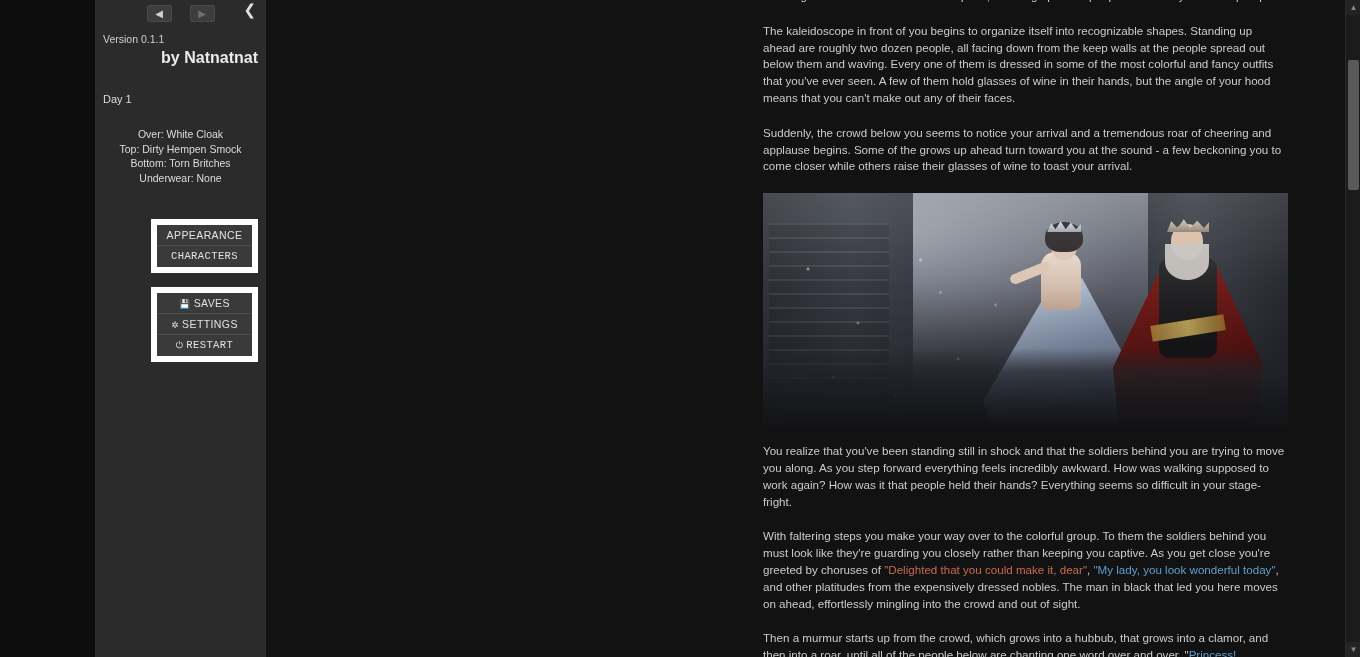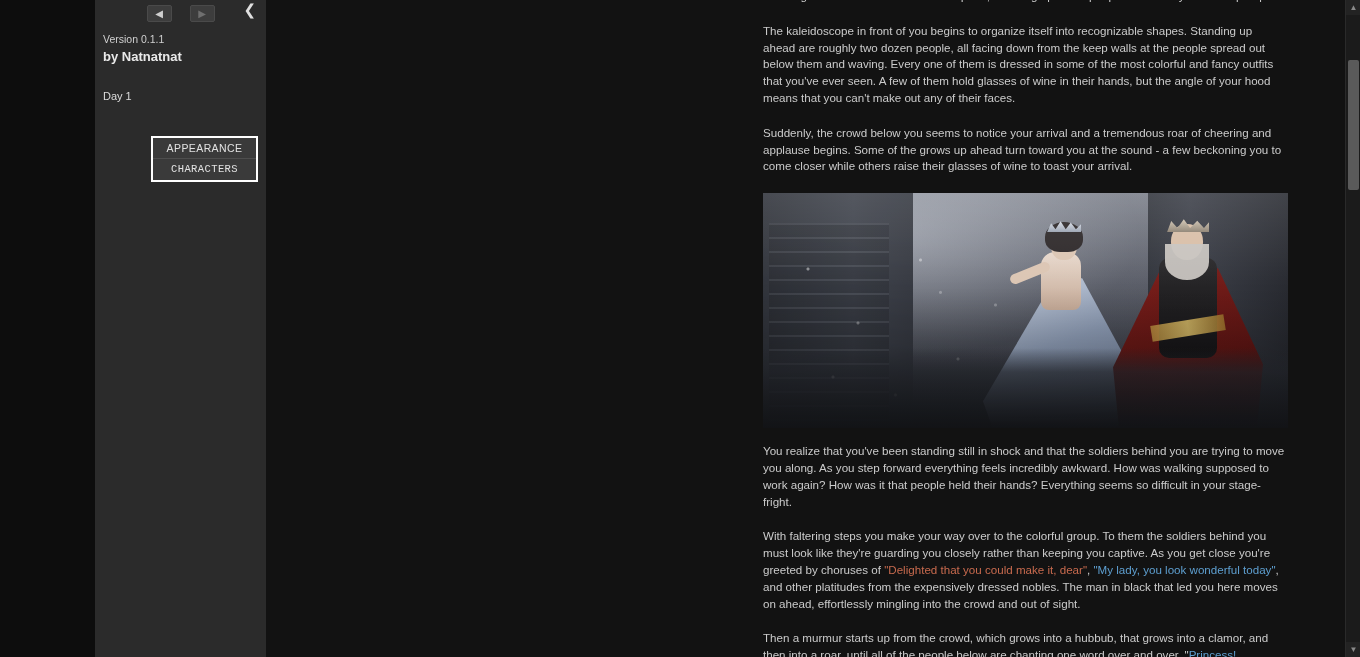--- a/index.html
+++ b/index.html
@@ -74,42 +74,42 @@
     margin-top: 10px;
     letter-spacing: 0.2px;
   }
   .game-version {
     text-align: left;
     font-size: 10.5px;
     color: #d0d0d0;
     margin-top: 9px;
   }
   .game-author {
-    text-align: left;
-    font-size: 13px;
+    text-align: right;
+    font-size: 16px;
     color: #eaeaea;
     font-weight: bold;
     margin-top: 4px;
   }
   .day-line {
     text-align: left;
     font-size: 11px;
     color: #dcdcdc;
     margin-top: 26px;
   }
   .stats {
     margin-top: 22px;
     text-align: center;
     font-size: 10.5px;
     line-height: 14.6px;
     color: #dcdcdc;
   }
   .menu-group {
     margin-top: 34px;
-    border: 2px solid #ffffff;
+    border: 6px solid #ffffff;
     background: #3a3a3a;
     margin-left: 48px;
   }
   .menu-group.second { margin-top: 14px; }
   .menu-item {
     height: 21px;
     line-height: 21px;
     text-align: center;
     font-size: 10.5px;
     color: #e2e2e2;
@@ -297,26 +297,43 @@
     <div class="nav-row">
       <div class="nav-btn">◀</div>
       <div class="nav-btn disabled">▶</div>
       <button class="collapse-btn">❮</button>
     </div>
 
     <div class="game-version">Version 0.1.1</div>
     <div class="game-author">by Natnatnat</div>
     <div class="day-line">Day 1</div>
 
+    <div class="stats">
+      <div>Over: White Cloak</div>
+      <div>Top: Dirty Hempen Smock</div>
+      <div>Bottom: Torn Britches</div>
+      <div>Underwear: None</div>
+    </div>
 
     <div class="menu-group">
       <div class="menu-item">APPEARANCE</div>
       <div class="menu-item">CHARACTERS</div>
     </div>
 
+    <div class="menu-group second">
+      <div class="menu-item">
+        <span class="mi-icon">💾</span><span>SAVES</span>
+      </div>
+      <div class="menu-item">
+        <span class="mi-icon">✲</span><span>SETTINGS</span>
+      </div>
+      <div class="menu-item">
+        <span class="mi-icon">⏻</span><span>RESTART</span>
+      </div>
+    </div>
 
   </div>
 
   <div class="story-wrap">
     <div class="story">
       <div class="passage" id="passage" style="top: -12px;">
           <p class="para">standing below the walls in the town square, cheering up at the people in front of you on the parapets.</p>
           <p class="para">The kaleidoscope in front of you begins to organize itself into recognizable shapes. Standing up ahead are roughly two dozen people, all facing down from the keep walls at the people spread out below them and waving. Every one of them is dressed in some of the most colorful and fancy outfits that you've ever seen. A few of them hold glasses of wine in their hands, but the angle of your hood means that you can't make out any of their faces.</p>
           <p class="para">Suddenly, the crowd below you seems to notice your arrival and a tremendous roar of cheering and applause begins. Some of the grows up ahead turn toward you at the sound - a few beckoning you to come closer while others raise their glasses of wine to toast your arrival.</p>
           <div class="illus">

